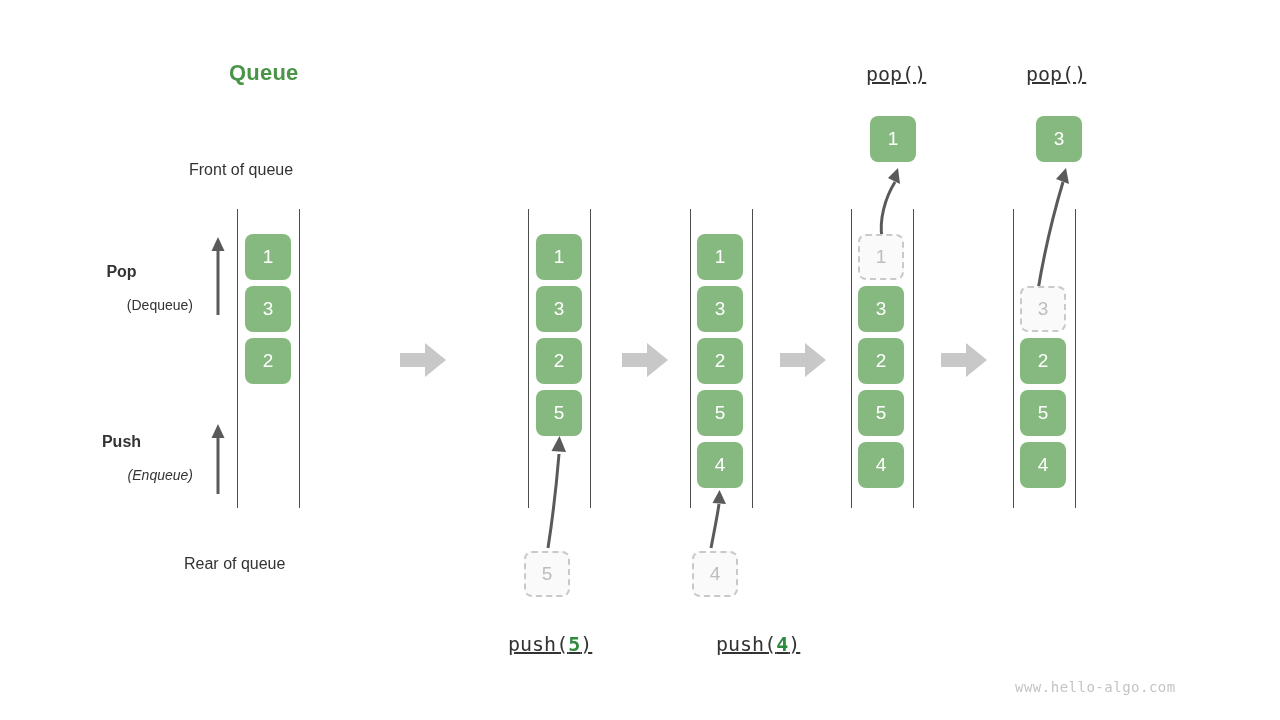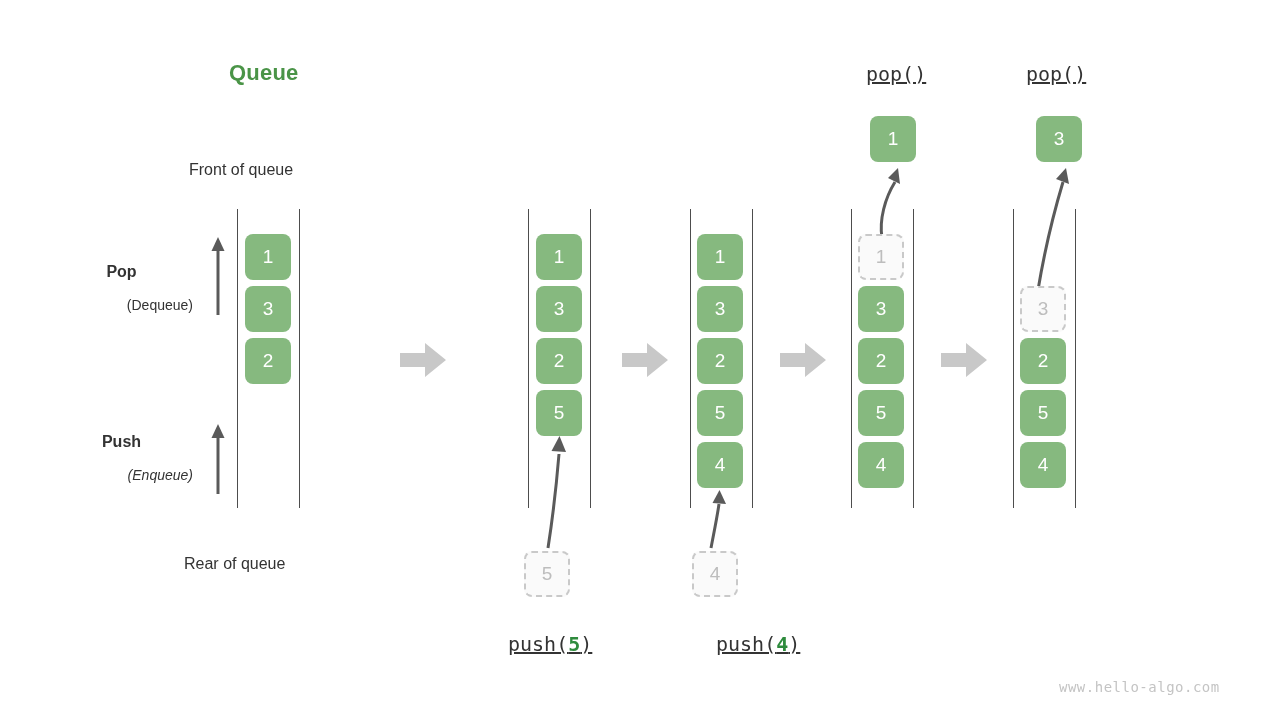--- a/index.html
+++ b/index.html
@@ -234,15 +234,15 @@
   </div>
 
   <div class="abs rail" style="left:1013px; top:209px; height:299px;"></div>
   <div class="abs rail" style="left:1075px; top:209px; height:299px;"></div>
 
   <div class="abs cell ghost" style="left:1020px; top:286px;">3</div>
   <div class="abs cell" style="left:1020px; top:338px;">2</div>
   <div class="abs cell" style="left:1020px; top:390px;">5</div>
   <div class="abs cell" style="left:1020px; top:442px;">4</div>
 
-  <div class="abs watermark" style="left:1059px; top:679px;">www.hello-algo.com</div>
+  <div class="abs watermark" style="left:1015px; top:679px;">www.hello-algo.com</div>
 
 </div>
 
 </body></html>

